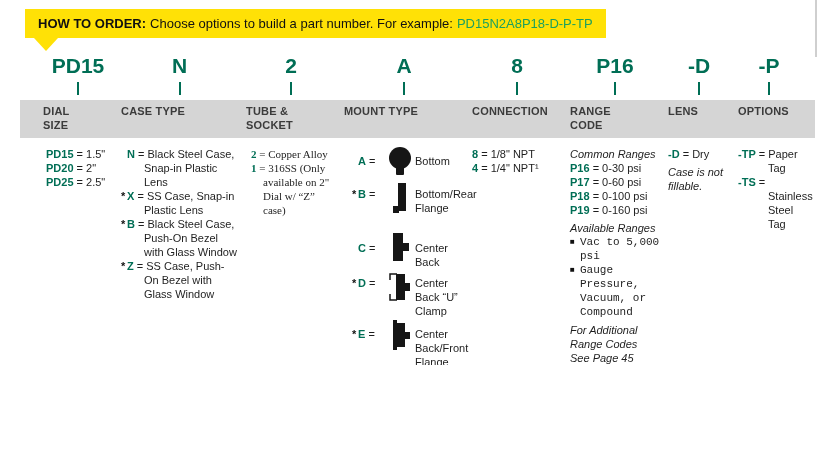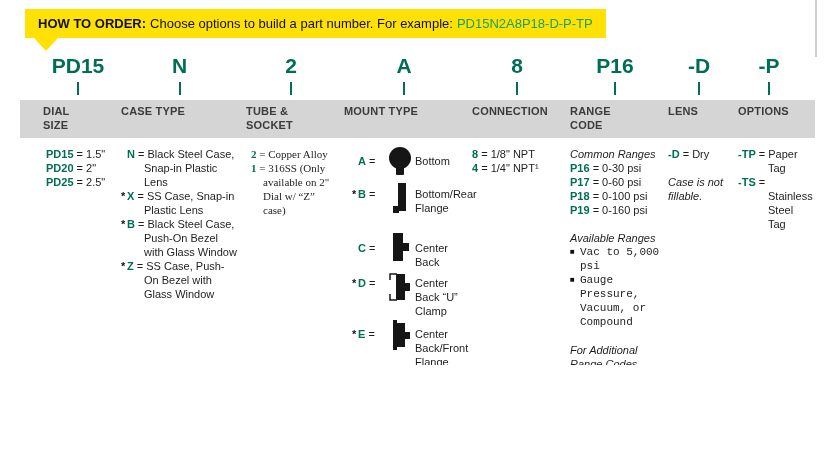--- a/index.html
+++ b/index.html
@@ -41,21 +41,21 @@
   .hdr{
     font-weight:bold;font-size:11px;line-height:14px;
     color:#3b3b3b;letter-spacing:.2px;
   }
   .hdr span{display:block;}
   .hdr span:empty{display:none;}
   
   .body-row{top:147px;font-size:11px;line-height:14px;}
   .g{color:#006e55;font-weight:bold;}
   .italic{font-style:italic;}
-  .mt12{margin-top:14px;}
+  .mt12{margin-top:4px;}
   .nowrap{white-space:nowrap;}
   .pfx{display:inline-block;width:6px;text-indent:0;color:#111;font-weight:bold;}
   .col-dial{padding-left:3px;}
   .col-tube{padding-left:5px;}
   .col-mount{padding-left:8px;}
   .entry{margin:0;}
   .hang23{padding-left:23px;text-indent:-23px;}
   .hang12{padding-left:12px;text-indent:-12px;font-family:Liberation Serif, serif;}
   .hang22{padding-left:22px;text-indent:-22px;}
   .hang30{padding-left:30px;text-indent:-30px;}

